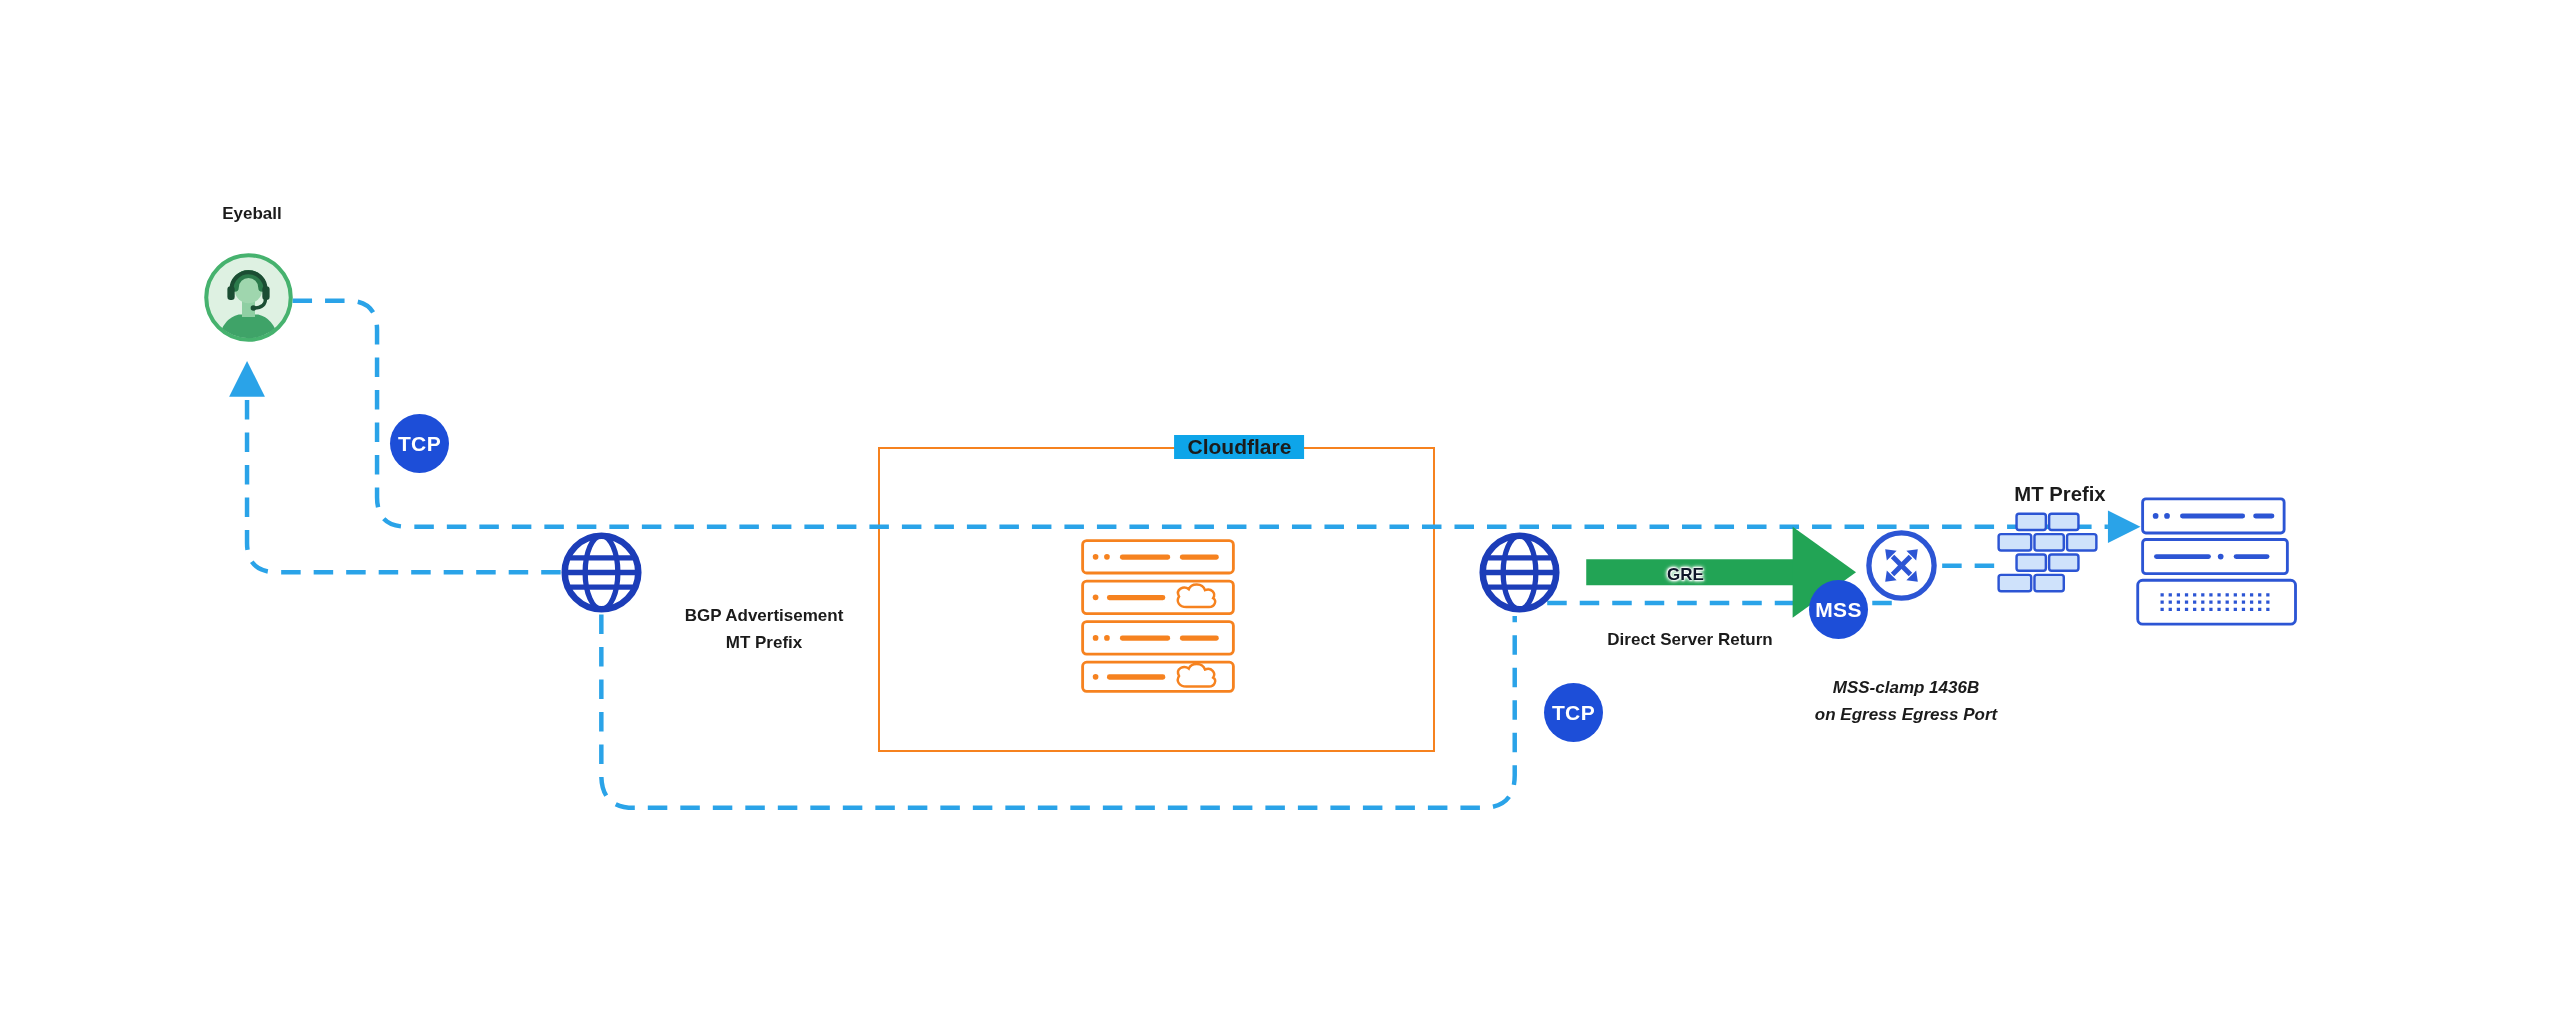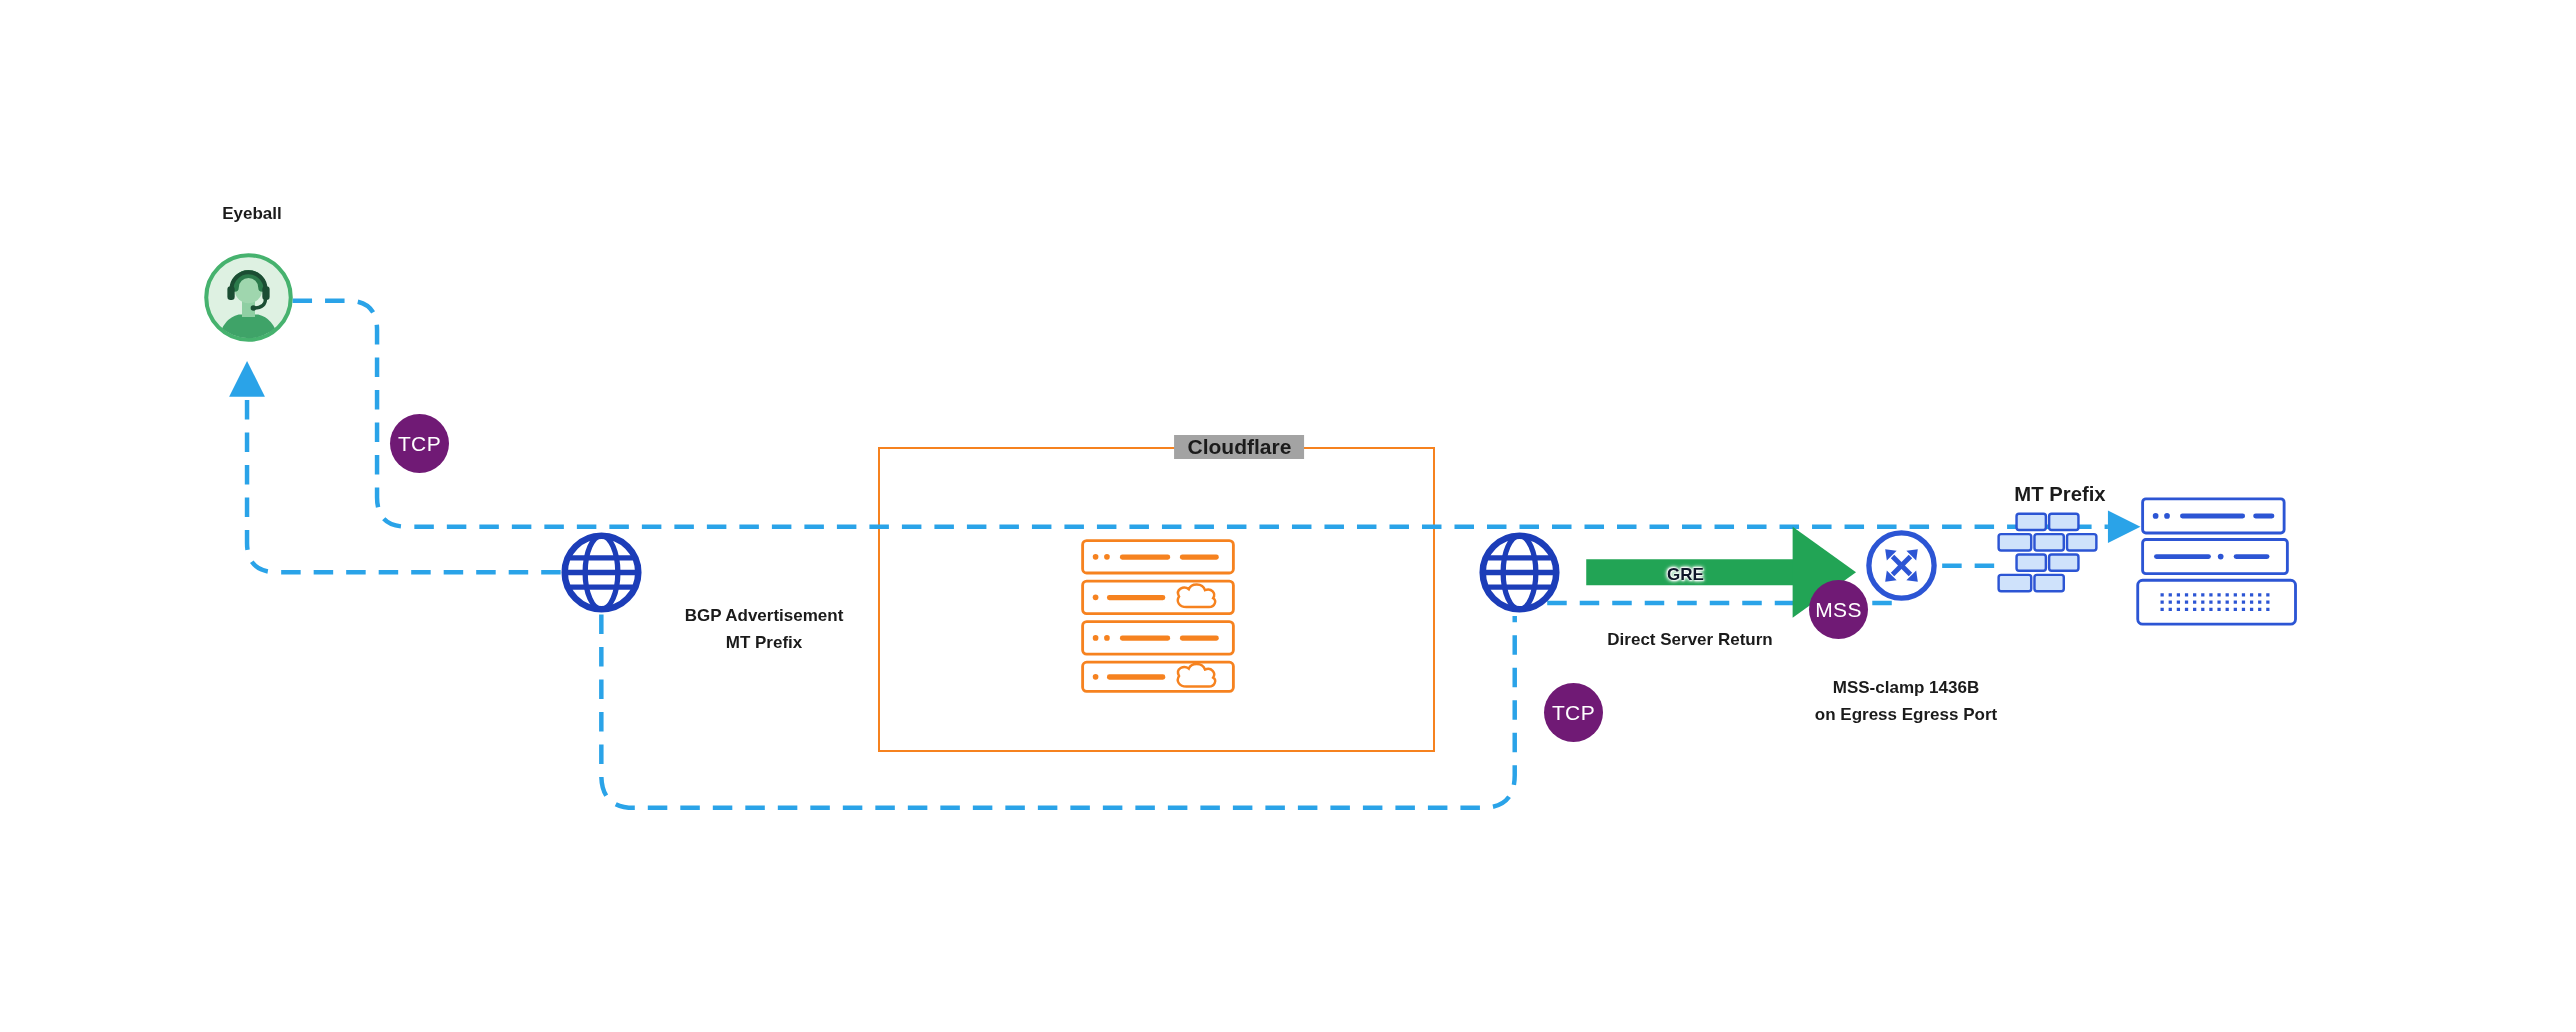--- a/index.html
+++ b/index.html
@@ -1,24 +1,24 @@
 <!DOCTYPE html>
 <html style="font-size:13px"><head>
 <meta charset="utf-8">
 <style>
   html,body{margin:0;padding:0;background:#ffffff;}
   body{width:2576px;height:1033px;font-family:"Liberation Sans",sans-serif;position:relative;overflow:hidden;}
   .stage{position:relative;width:2576px;height:1033px;background:#ffffff;}
   .lines-layer{position:absolute;left:0;top:0;z-index:1;}
   .icon{position:absolute;z-index:2;}
-  .badge{position:absolute;z-index:3;width:59px;height:59px;border-radius:50%;background:#701a75;color:#ffffff;
-         display:flex;align-items:center;justify-content:center;font-weight:normal;font-size:21px;letter-spacing:0.4px;}
+  .badge{position:absolute;z-index:3;width:59px;height:59px;border-radius:50%;background:#1d4ed8;color:#ffffff;
+         display:flex;align-items:center;justify-content:center;font-weight:bold;font-size:21px;letter-spacing:0.4px;}
   .lbl{position:absolute;z-index:4;color:#1b1b1b;font-weight:bold;font-size:17px;line-height:27px;text-align:center;}
   .zone-box{position:absolute;z-index:0;border-style:solid;border-width:2.4px;background:transparent;}
-  .zone-box .zone-label{position:absolute;top:-14px;left:65%;transform:translateX(-50%);background:#a3a3a3;
+  .zone-box .zone-label{position:absolute;top:-14px;left:65%;transform:translateX(-50%);background:#0ea5e9;
          padding:0 13px;font-weight:bold;font-size:21px;color:#1b1b1b;white-space:nowrap;}
   .cf-box{border-color:#f6821f;}
   .cust-box{border-color:#2c55d4;}
   .gre-label{color:#0f172a;text-shadow:0 0 3.3px #fff,0 0 4.1px #fff,0 0 4.9px #fff,0.8px 0.8px 1.6px #fff,-0.8px -0.8px 1.6px #fff;}
   .cap-line{display:block;}
 </style>
 </head>
 <body>
 
 <div class="stage">
@@ -171,19 +171,19 @@
     <span class="cap-line">BGP Advertisement</span>
     <span class="cap-line">MT Prefix</span>
   </div>
 
   <div class="lbl gre-label" style="left:1645px;top:561px;width:81px;">GRE</div>
 
   <div class="lbl" style="left:1576px;top:626px;width:228px;">Direct Server Return</div>
 
   <div class="lbl" style="left:1987px;top:481px;width:146px;font-size:20.3px;">MT Prefix</div>
 
-  <div class="lbl" style="left:1792px;top:674px;width:228px;">
+  <div class="lbl" style="left:1792px;top:674px;width:228px;font-style:italic;">
     <span class="cap-line">MSS-clamp 1436B</span>
     <span class="cap-line">on Egress Egress Port</span>
   </div>
 
 </div>
 
 
 </body></html>

